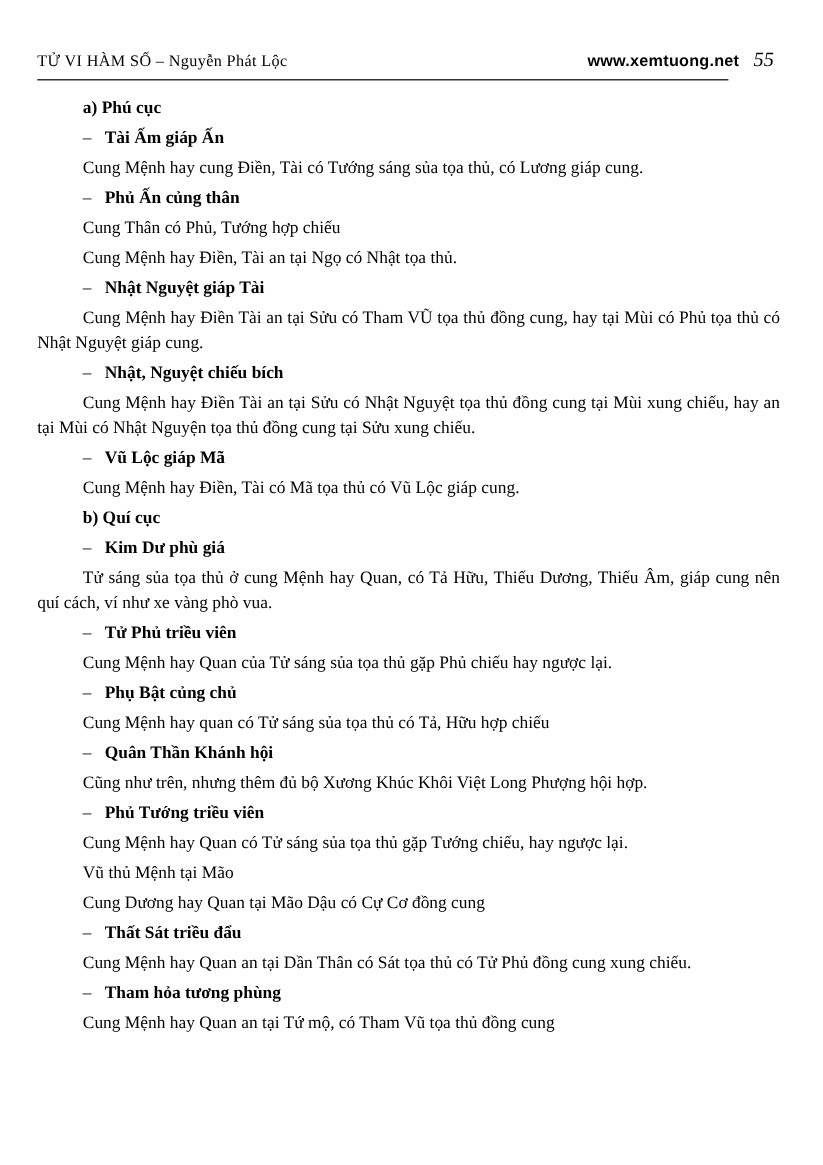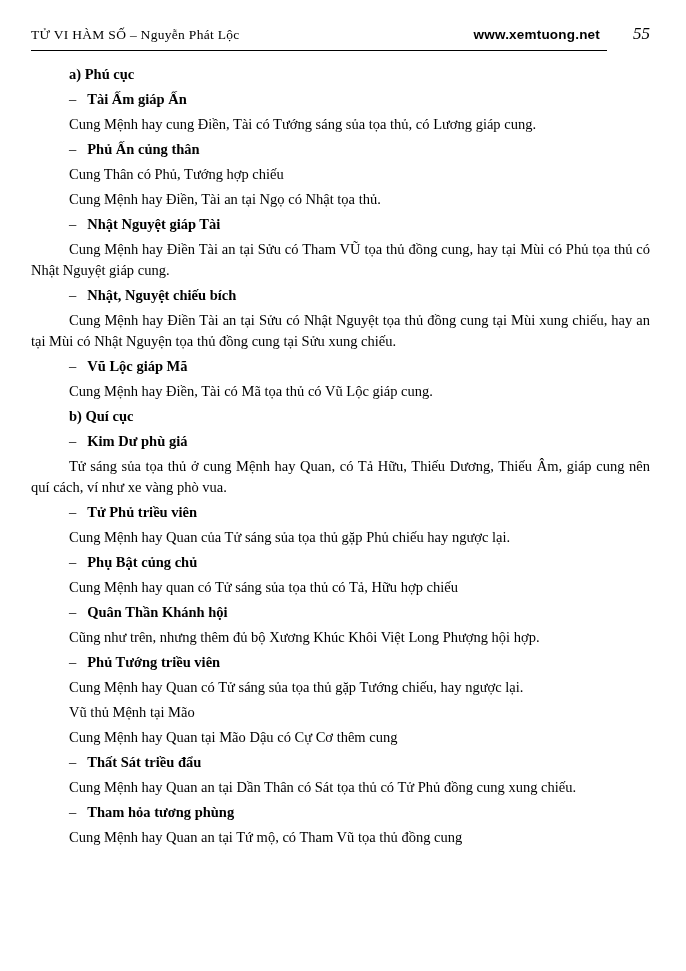--- a/index.html
+++ b/index.html
@@ -7,44 +7,43 @@
   body {
     width: 686px;
     height: 971px;
     font-family: "Liberation Serif", "DejaVu Serif", serif;
     color: #000;
     overflow: hidden;
   }
   .page {
     width: 686px;
     height: 971px;
-    padding: 24px 36px 0 31px;
+    padding: 40px 36px 0 31px;
   }
   .header {
     display: flex;
     align-items: baseline;
   }
   .header-title {
     flex: 1;
     font-size: 13.5px;
     letter-spacing: 0.3px;
     white-space: nowrap;
   }
   .header-site {
     font-family: "Liberation Sans", "DejaVu Sans", sans-serif;
     font-weight: bold;
     font-size: 13.5px;
     letter-spacing: 0.2px;
   }
   .header-page {
     font-size: 17px;
     font-style: italic;
-    margin-left: 28px;
+    margin-left: 12px;
     min-width: 22px;
-    text-align: right;
   }
   .rule {
     width: 576px;
     border-bottom: 1.6px solid #000;
     margin-top: 6px;
   }
   .content {
     margin-top: 13px;
     width: 619px;
   }
@@ -100,19 +99,19 @@
       <p class="para">Tử sáng sủa tọa thủ ở cung Mệnh hay Quan, có Tả Hữu, Thiếu Dương, Thiếu Âm, giáp cung nên quí cách, ví như xe vàng phò vua.</p>
       <p class="entry"><span class="dash">–</span><span class="entry-label">Tử Phủ triều viên</span></p>
       <p class="para">Cung Mệnh hay Quan của Tử sáng sủa tọa thủ gặp Phủ chiếu hay ngược lại.</p>
       <p class="entry"><span class="dash">–</span><span class="entry-label">Phụ Bật củng chủ</span></p>
       <p class="para">Cung Mệnh hay quan có Tử sáng sủa tọa thủ có Tả, Hữu hợp chiếu</p>
       <p class="entry"><span class="dash">–</span><span class="entry-label">Quân Thần Khánh hội</span></p>
       <p class="para">Cũng như trên, nhưng thêm đủ bộ Xương Khúc Khôi Việt Long Phượng hội hợp.</p>
       <p class="entry"><span class="dash">–</span><span class="entry-label">Phủ Tướng triều viên</span></p>
       <p class="para">Cung Mệnh hay Quan có Tử sáng sủa tọa thủ gặp Tướng chiếu, hay ngược lại.</p>
       <p class="para">Vũ thủ Mệnh tại Mão</p>
-      <p class="para">Cung Mệnh hay Quan tại Mão Dậu có Cự Cơ thêm cung</p>
+      <p class="para">Cung Dương hay Quan tại Mão Dậu có Cự Cơ đồng cung</p>
       <p class="entry"><span class="dash">–</span><span class="entry-label">Thất Sát triều đẩu</span></p>
       <p class="para">Cung Mệnh hay Quan an tại Dần Thân có Sát tọa thủ có Tử Phủ đồng cung xung chiếu.</p>
       <p class="entry"><span class="dash">–</span><span class="entry-label">Tham hỏa tương phùng</span></p>
       <p class="para">Cung Mệnh hay Quan an tại Tứ mộ, có Tham Vũ tọa thủ đồng cung</p>
     </div>
 </div>
 
 </body></html>

